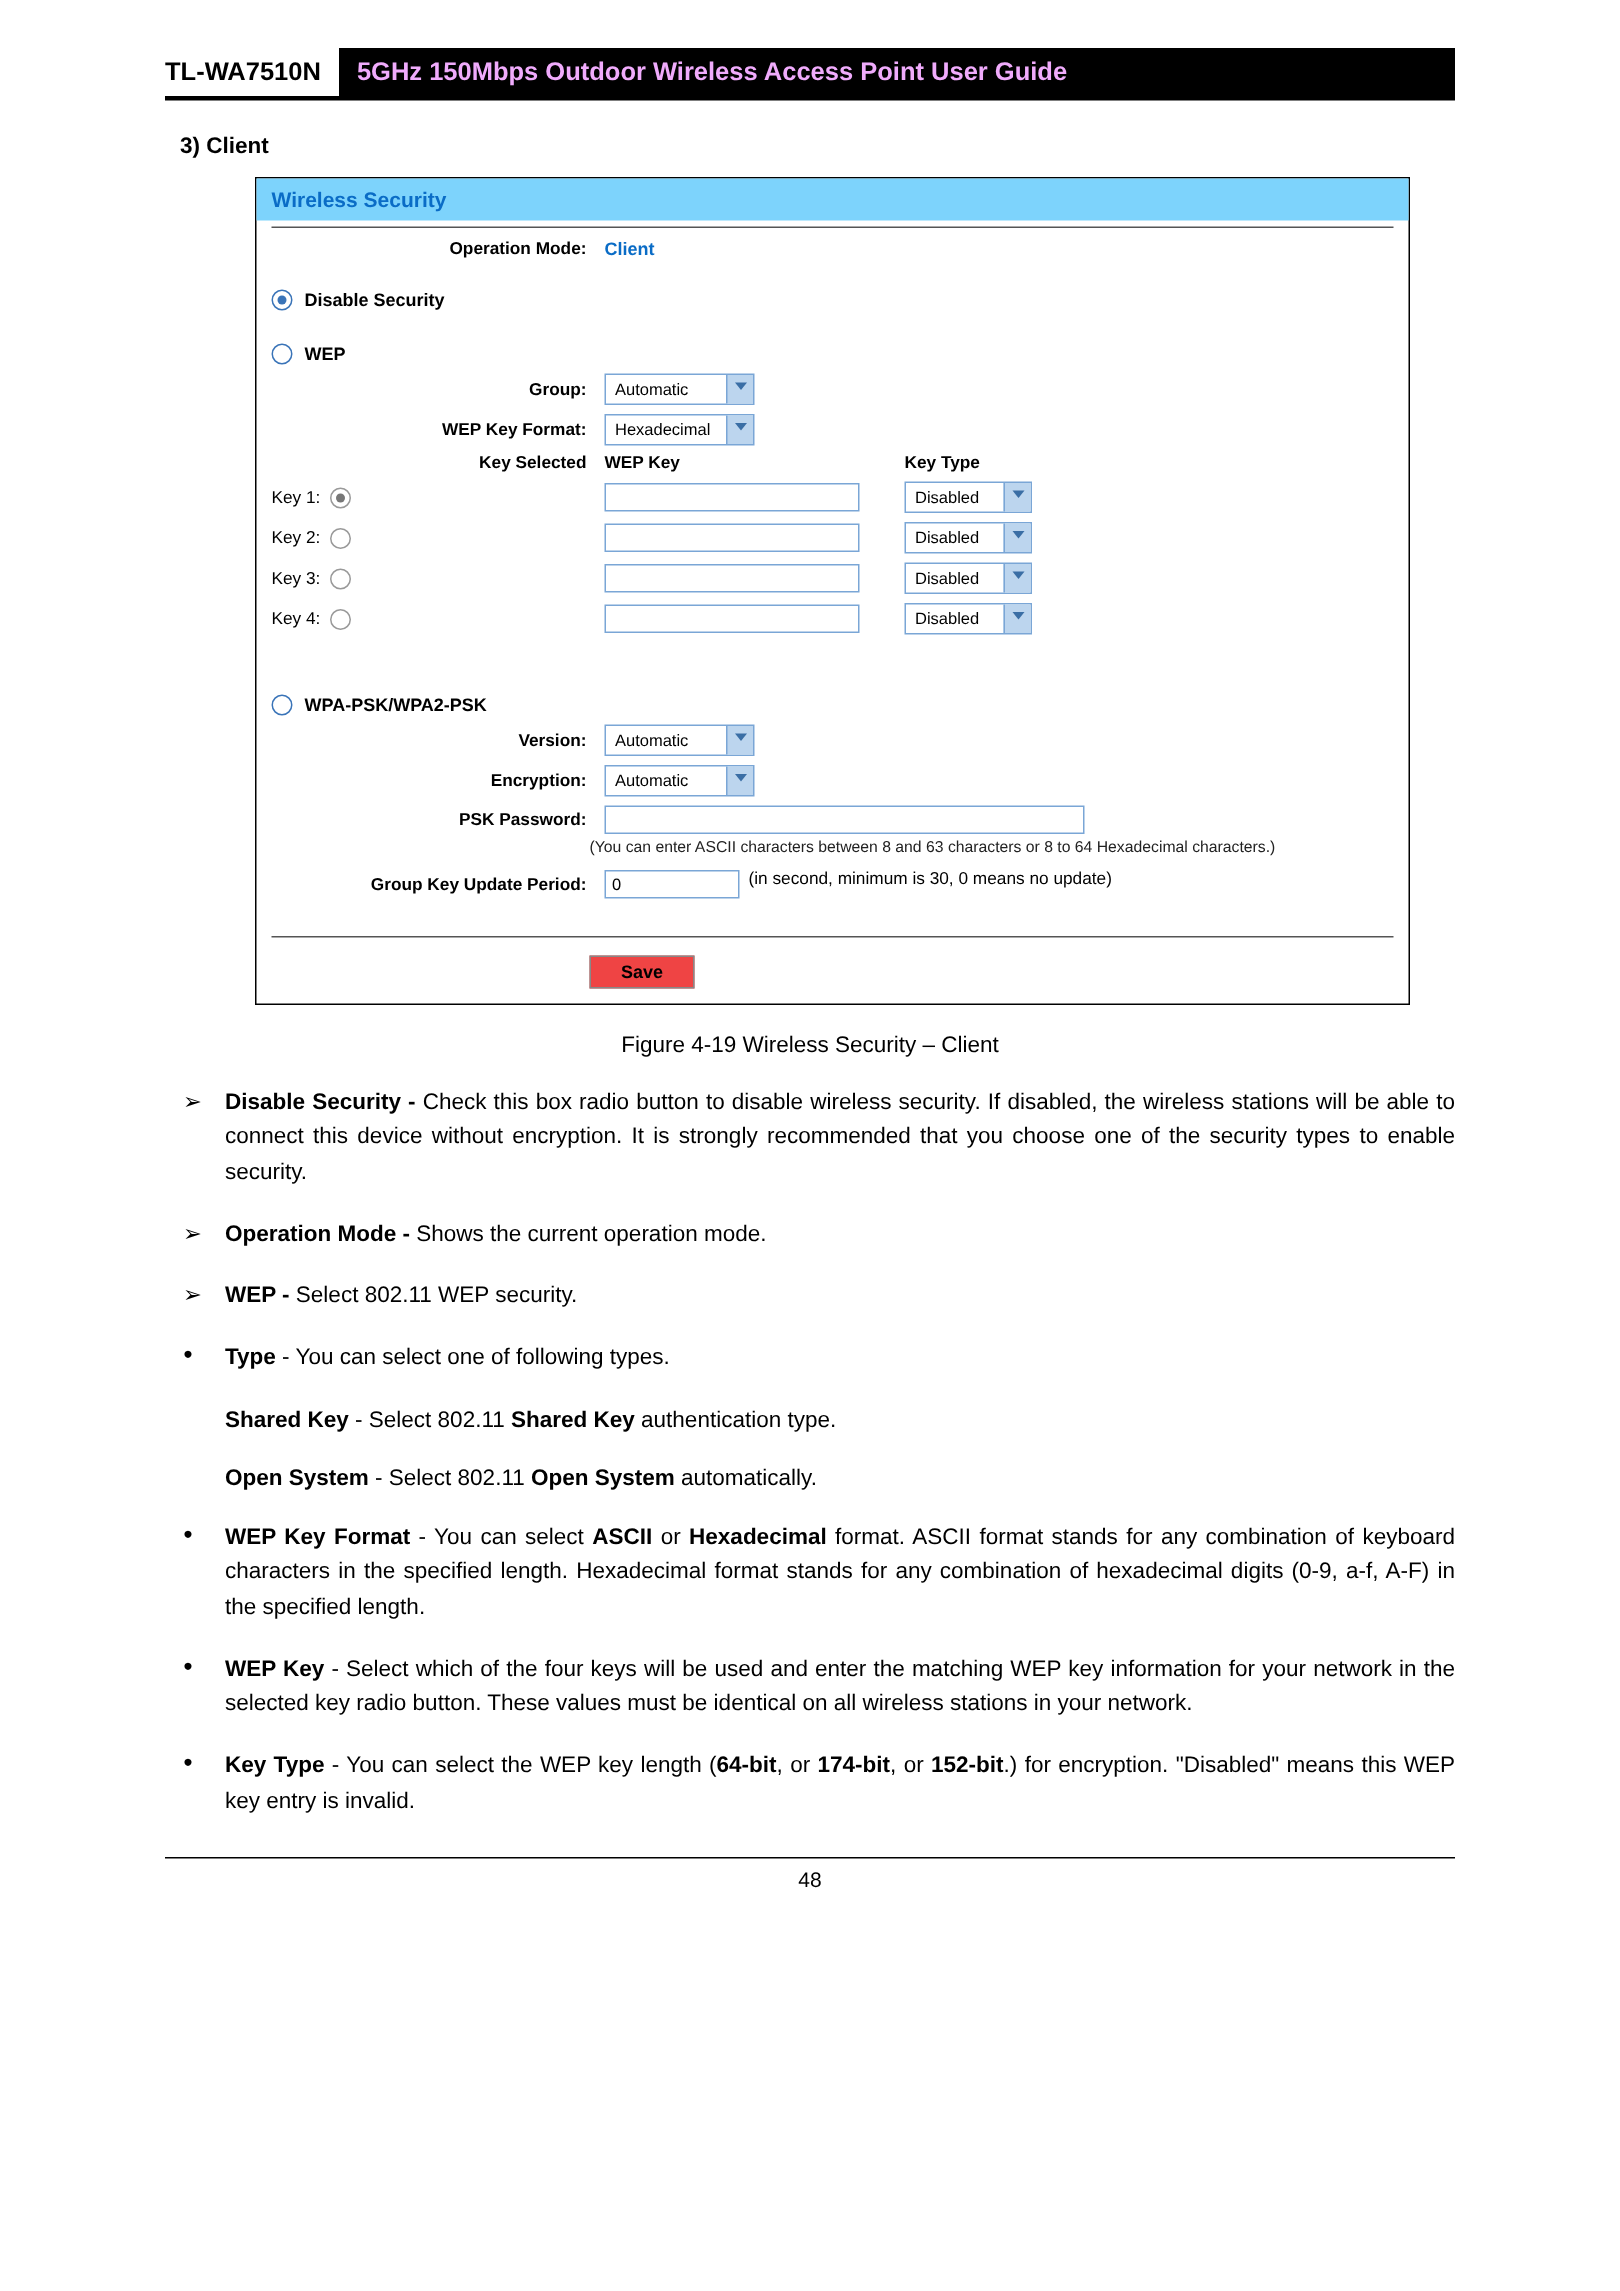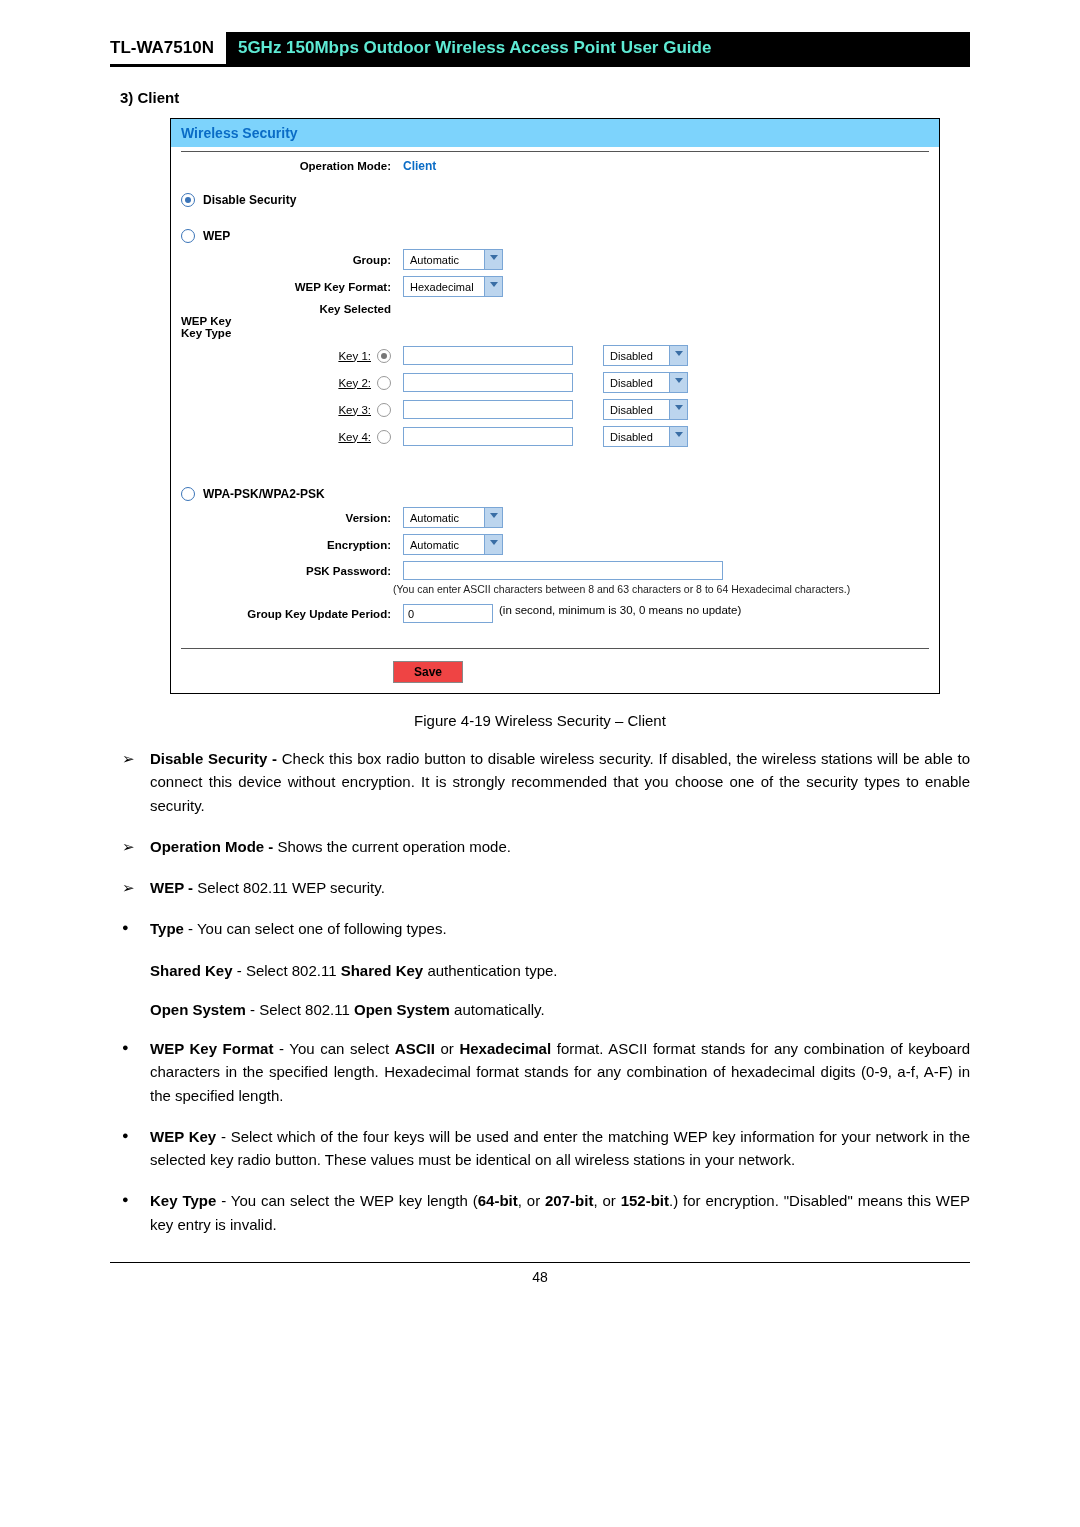--- a/index.html
+++ b/index.html
@@ -25,21 +25,21 @@
     margin-bottom: 20px;
   }
   .header-model {
     background: #fff;
     font-weight: bold;
     padding: 6px 12px 6px 0;
     font-size: 17px;
   }
   .header-title {
     background: #000;
-    color: #5eead4;
+    color: #f0abfc;
     font-weight: bold;
     flex: 1;
     padding: 6px 12px;
     font-size: 17px;
   }
   .section-heading {
     font-weight: bold;
     margin: 22px 0 12px 10px;
     font-size: 15px;
   }
@@ -152,32 +152,31 @@
     height: 19px;
     padding: 0 4px;
     font-size: 11px;
     box-sizing: border-box;
   }
   .wep-headers {
     display: flex;
     padding: 3px 10px;
     font-weight: bold;
     font-size: 11.5px;
-    flex-direction: column;
   }
   .wep-headers .c1 { width: 210px; text-align: right; padding-right: 12px; }
   .wep-headers .c2 { width: 200px; }
   .wep-headers .c3 { width: 90px; }
   .wep-row {
     display: flex;
     align-items: center;
     padding: 3px 10px;
     font-size: 11.5px;
   }
-  .wep-row .c1 { width: 210px; text-align: right; padding-right: 12px; display:flex; justify-content:flex-end; align-items:center; gap:6px;text-decoration:underline;}
+  .wep-row .c1 { width: 210px; text-align: right; padding-right: 12px; display:flex; justify-content:flex-start; align-items:center; gap:6px;}
   .wep-row .c2 { width: 200px; }
   .wep-row .c3 { width: 90px; }
   .fig-note {
     font-size: 10.5px;
     color:#222;
     padding-left: 222px;
     padding-right: 10px;
   }
   .fig-button {
     border: 1px solid #888;
@@ -424,19 +423,19 @@
   </div>
 
   <ul class="bullet-list">
     <li>
       <b>WEP Key Format</b><span> - You can select </span><b>ASCII</b><span> or </span><b>Hexadecimal</b><span> format. ASCII format stands for any combination of keyboard characters in the specified length. Hexadecimal format stands for any combination of hexadecimal digits (0-9, a-f, A-F) in the specified length.</span>
     </li>
     <li>
       <b>WEP Key</b><span> - Select which of the four keys will be used and enter the matching WEP key information for your network in the selected key radio button. These values must be identical on all wireless stations in your network.</span>
     </li>
     <li>
-      <b>Key Type</b><span> - You can select the WEP key length (</span><b>64-bit</b><span>, or </span><b>207-bit</b><span>, or </span><b>152-bit</b><span>.) for encryption. "Disabled" means this WEP key entry is invalid.</span>
+      <b>Key Type</b><span> - You can select the WEP key length (</span><b>64-bit</b><span>, or </span><b>174-bit</b><span>, or </span><b>152-bit</b><span>.) for encryption. "Disabled" means this WEP key entry is invalid.</span>
     </li>
   </ul>
 
   <div class="page-num">48</div>
 
 </div>
 
 </body></html>

